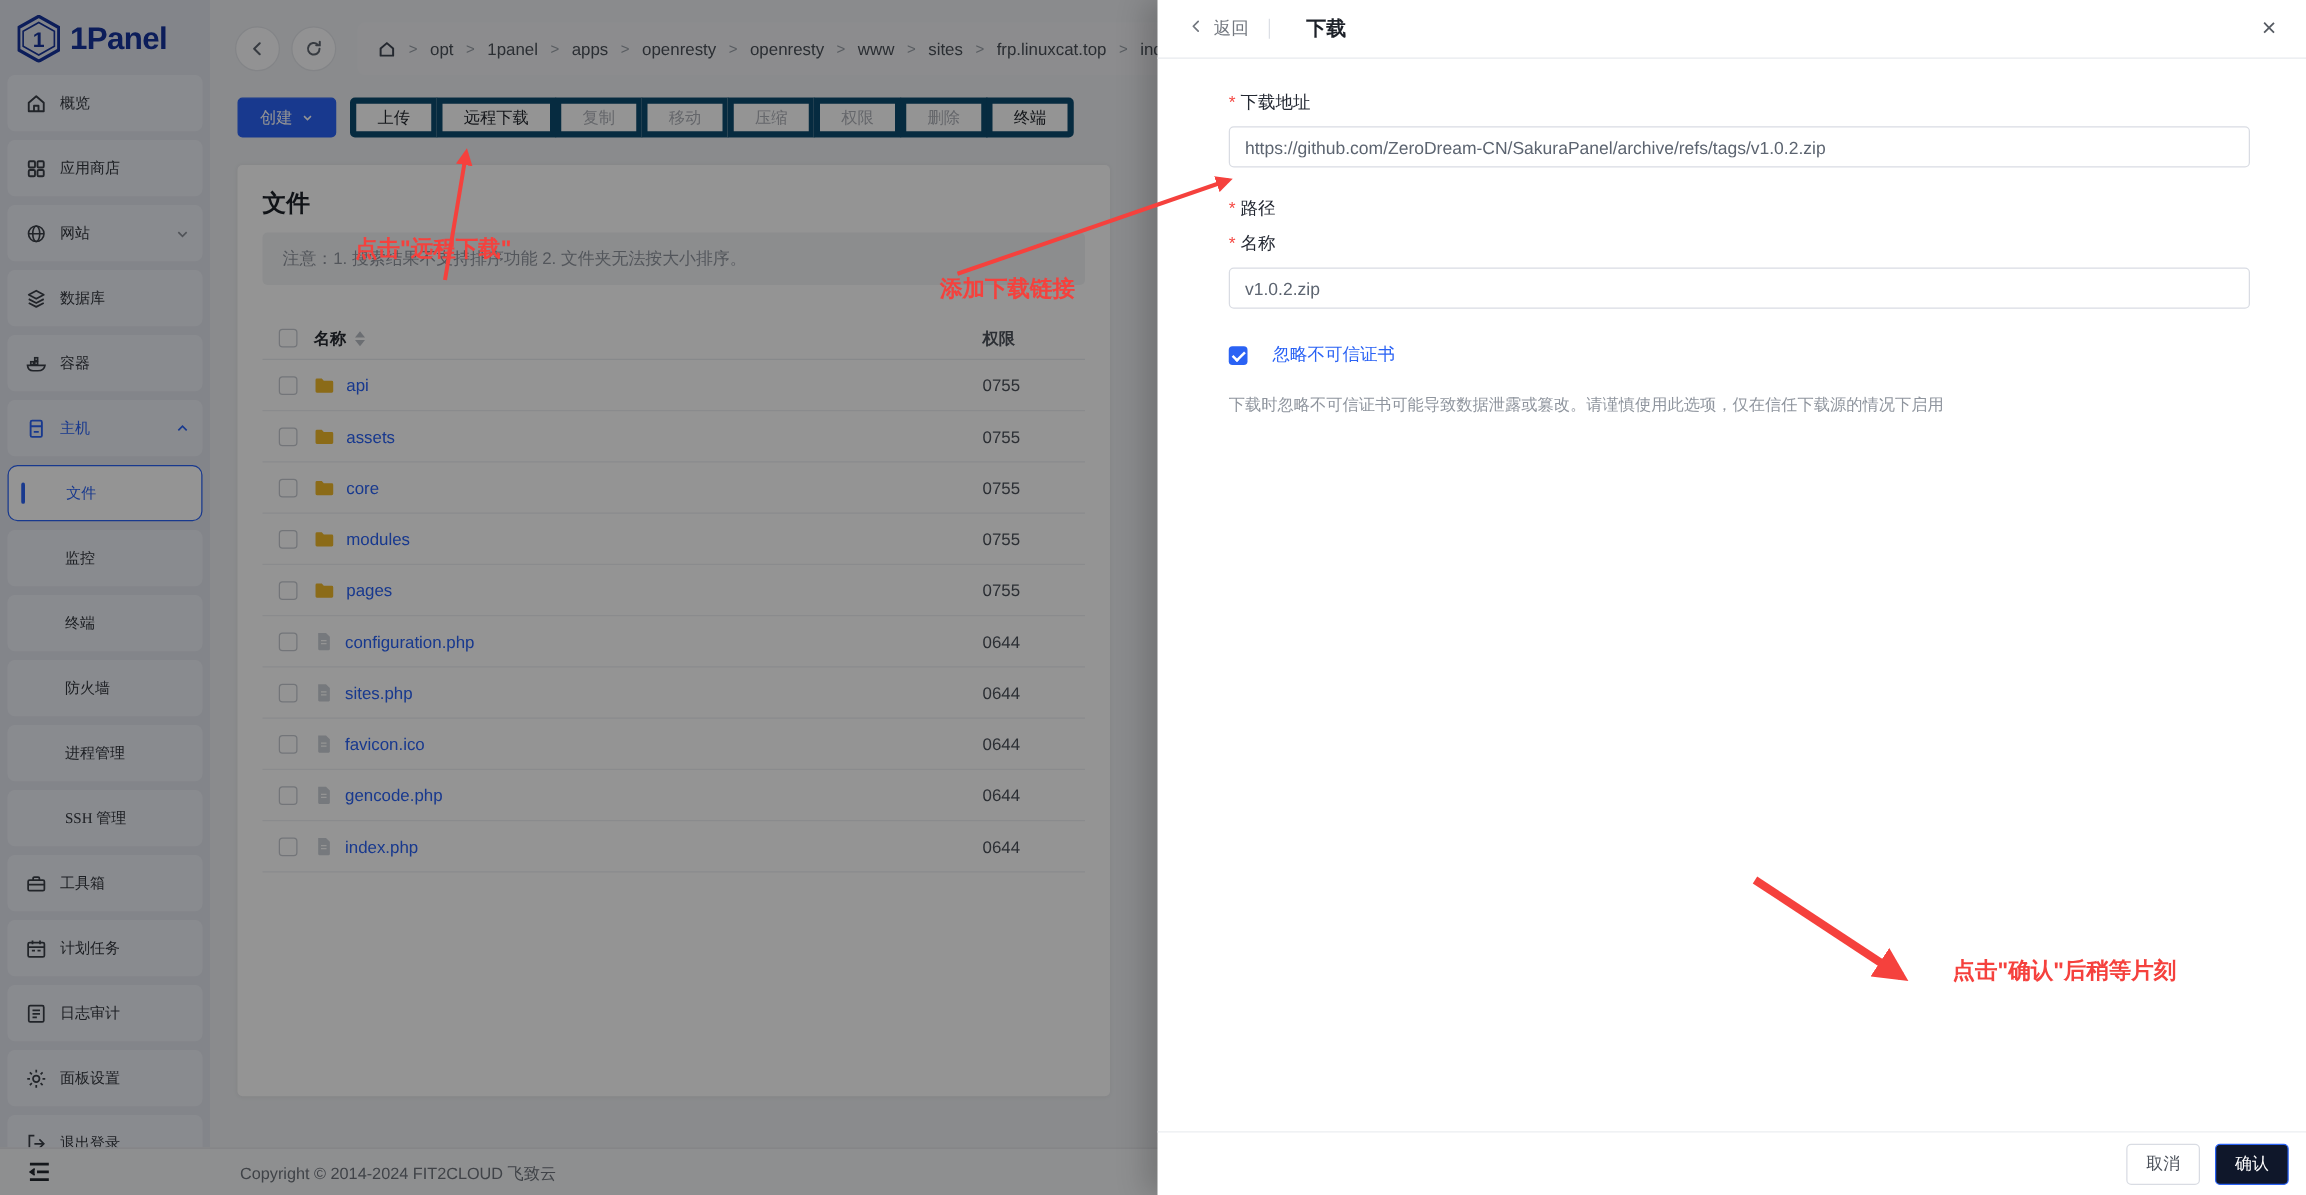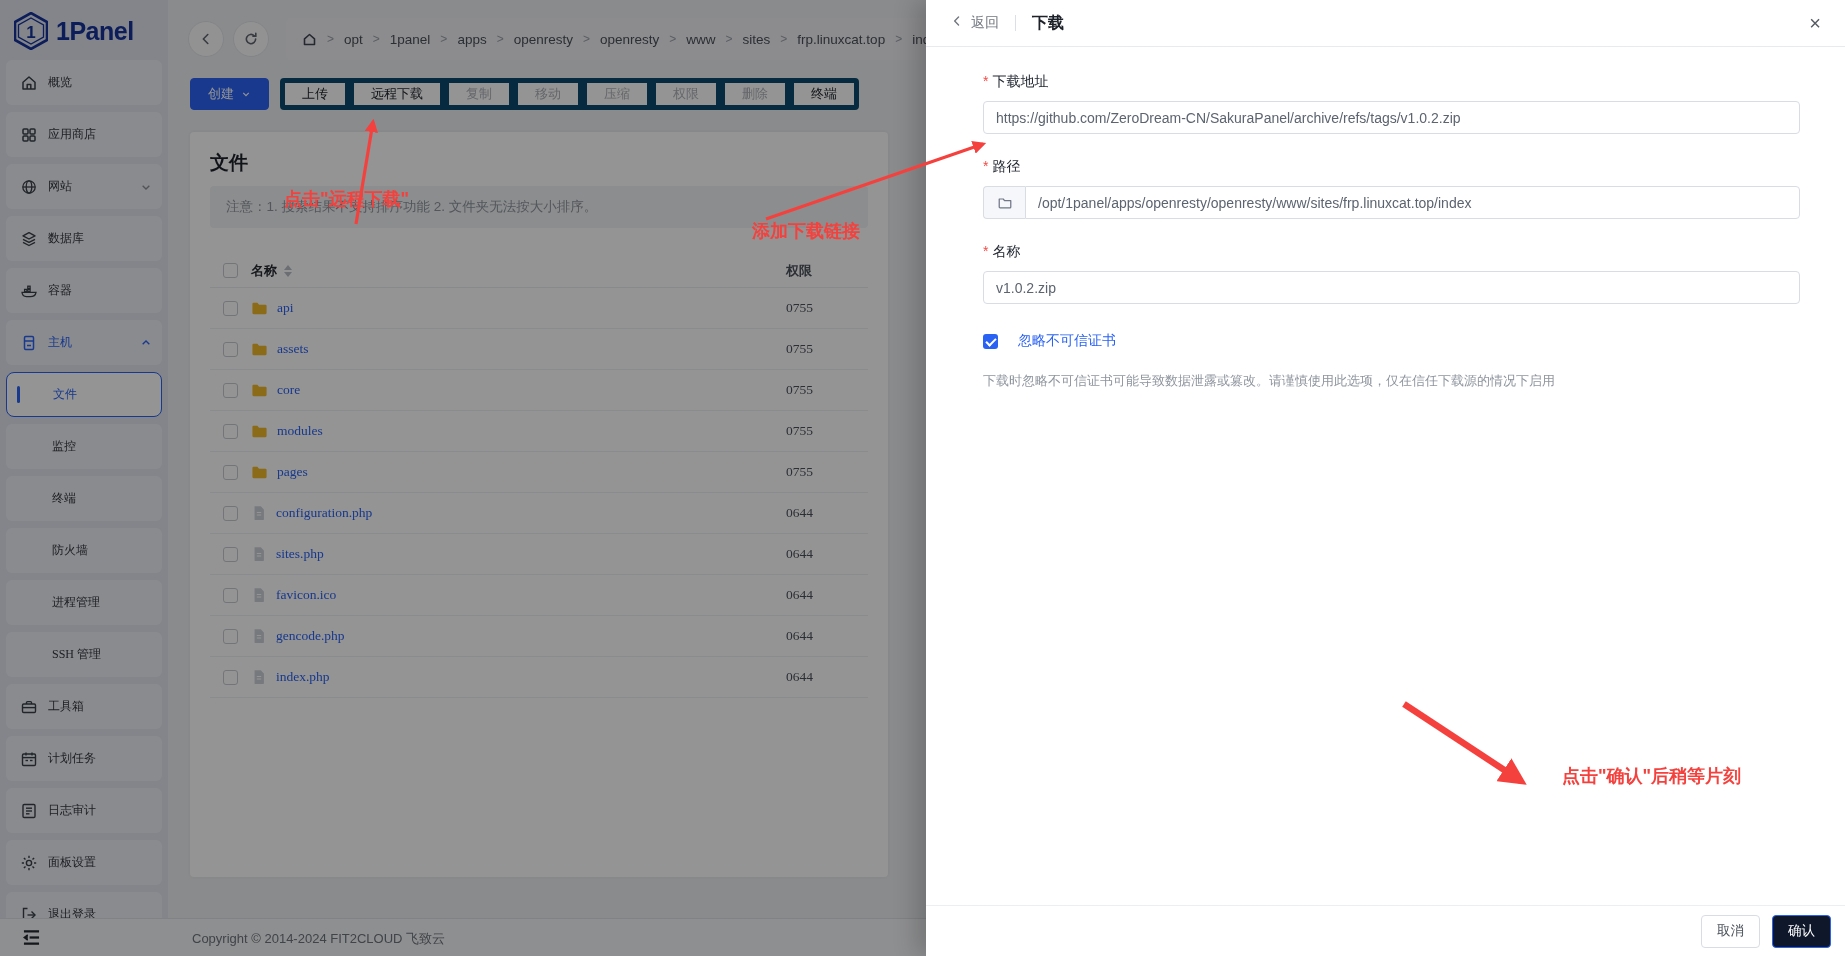--- a/index.html
+++ b/index.html
@@ -32,41 +32,41 @@
   .btn-group .btn:first-child { margin-left:0; border-radius:4px 0 0 4px; }
   .btn-group .btn:last-child { border-radius:0 4px 4px 0; }
   .btn.disabled { color:#aeb1b8; cursor:default; }
 
   
   .card { position:absolute; left:190px; top:132px; width:698px; height:745px; background:#fff; border-radius:4px; box-shadow:0 0 4px rgba(0,0,0,.06); padding:14px 20px; }
   .card-title { font-size:19px; font-weight:700; color:#1d2129; margin-top:4px; }
   .notice { margin-top:10px; background:#f2f3f5; border-radius:4px; height:42px; display:flex; align-items:center; padding:0 16px; font-size:13.5px; color:#8f959e; }
   .table { margin-top:26px; }
   .t-head { display:flex; align-items:center; height:34px; border-bottom:1px solid #e9ecf0; position:relative; font-size:13px; font-weight:700; color:#262a31; }
-  .t-row  { display:flex; align-items:center; height:41px; border-bottom:1px solid #eef0f3; position:relative; font-size:13.5px;font-family:Liberation Serif, serif; }
+  .t-row  { display:flex; align-items:center; height:41px; border-bottom:1px solid #eef0f3; position:relative; font-size:13.5px; }
   .cb { width:15px; height:15px; border:1px solid #c6cad1; border-radius:3px; background:#fff; margin:0 13px; flex:none; cursor:pointer; }
   .name-cell { display:flex; align-items:center; gap:9px; }
   .file-link { color:#2a62f4; cursor:pointer; }
   .perm { position:absolute; left:576px; color:#4c525b; }
   .sort { display:flex; flex-direction:column; gap:2px; margin-left:7px; }
   .sort i { width:0; height:0; border-left:4px solid transparent; border-right:4px solid transparent; display:block; }
   .sort .up { border-bottom:5px solid #b9bdc4; } .sort .dn { border-top:5px solid #b9bdc4; }
 
   
   .footer { position:absolute; left:0; right:0; bottom:0; height:38px; background:#f5f6f8; border-top:1px solid #dfe1e6; z-index:2; }
   .collapse { position:absolute; left:22px; top:10px; color:#24282f; cursor:pointer; }
   .copyright { position:absolute; left:192px; top:11px; font-size:13px; color:#6e747c; }
 
   
   .backdrop { position:absolute; inset:0; background:rgba(0,0,0,.42); z-index:10; }
   .drawer { position:absolute; top:0; right:0; width:919px; height:956px; background:#fff; z-index:20; box-shadow:-10px 0 22px rgba(0,0,0,.18); display:flex; flex-direction:column; }
   .d-head { height:47px; border-bottom:1px solid #e8eaee; display:flex; align-items:center; padding:0 24px; flex:none; }
   .d-back { display:flex; align-items:flex-start; gap:7px; color:#72777f; font-size:14px; cursor:pointer; }
   .d-div { width:1px; height:16px; background:#dcdfe5; margin:0 16px; }
-  .d-title { font-size:16px; font-weight:600; color:#1d2129; }
+  .d-title { font-size:16px; font-weight:600; color:#1d2129;margin-left:13px; }
   .d-close { margin-left:auto; color:#565b63; font-size:20px; line-height:1; cursor:pointer; }
   .d-body { padding:26px 45px 0 57px; flex:1; }
   .f-label { display:flex; gap:4px; font-size:14px; color:#242933; margin-bottom:10px; }
   .req { color:#f54a45; }
   .f-input { width:100%; height:33px; border:1px solid #d9dce3; border-radius:4px; padding:0 12px; font-size:14px; color:#5c6470; background:#fff; margin-bottom:24px; font-family:inherit; outline:none; }
   .input-group { display:flex; margin-bottom:24px; }
   .prepend { width:42px; border:1px solid #d9dce3; border-right:none; border-radius:4px 0 0 4px; background:#f5f7fa; display:flex; align-items:center; justify-content:center; color:#707786; cursor:pointer; flex:none; }
   .input-group .f-input { margin-bottom:0; border-radius:0 4px 4px 0; flex:1; }
   .cb-row { display:flex; align-items:center; gap:20px; margin-top:4px; cursor:pointer; }
   .cb-on { width:15px; height:15px; background:#2a62f4; border-radius:3px; position:relative; flex:none; }
@@ -471,28 +471,20 @@
       <div class="f-label">
         <span class="req">*</span>
         <span>下载地址</span>
       </div>
       <input class="f-input" type="text" value="https://github.com/ZeroDream-CN/SakuraPanel/archive/refs/tags/v1.0.2.zip" style="">
 
       <div class="f-label">
         <span class="req">*</span>
         <span>路径</span>
       </div>
-      <div class="input-group">
-        <span class="prepend">
-          <svg width="16" height="16" viewBox="0 0 18 18" fill="none" stroke="currentColor" stroke-width="1.4" stroke-linejoin="round">
-              <path d="M2.5 4.5 h4.5 l1.5 1.9 h7 v7 a1 1 0 0 1 -1 1 h-11 a1 1 0 0 1 -1 -1 Z"></path>
-            </svg>
-        </span>
-        <input class="f-input" type="text" value="/opt/1panel/apps/openresty/openresty/www/sites/frp.linuxcat.top/index" style="">
-      </div>
 
       <div class="f-label">
         <span class="req">*</span>
         <span>名称</span>
       </div>
       <input class="f-input" type="text" value="v1.0.2.zip" style="">
 
       <div class="cb-row">
         <span class="cb-on"></span>
         <span class="cb-label">忽略不可信证书</span>

